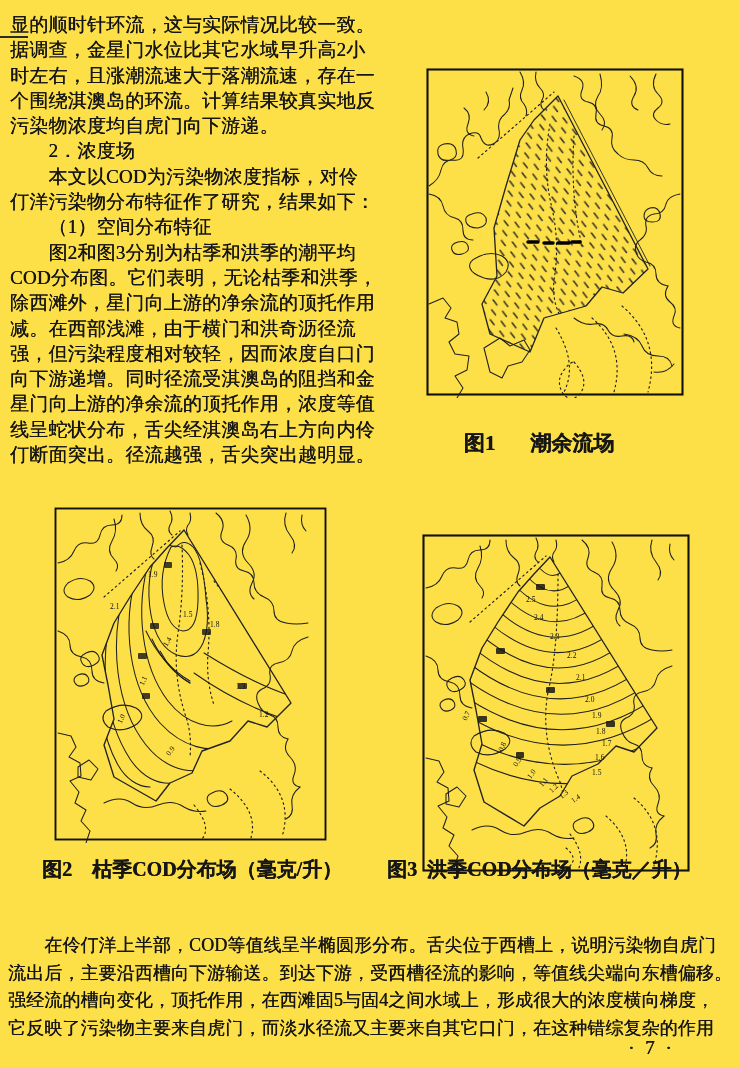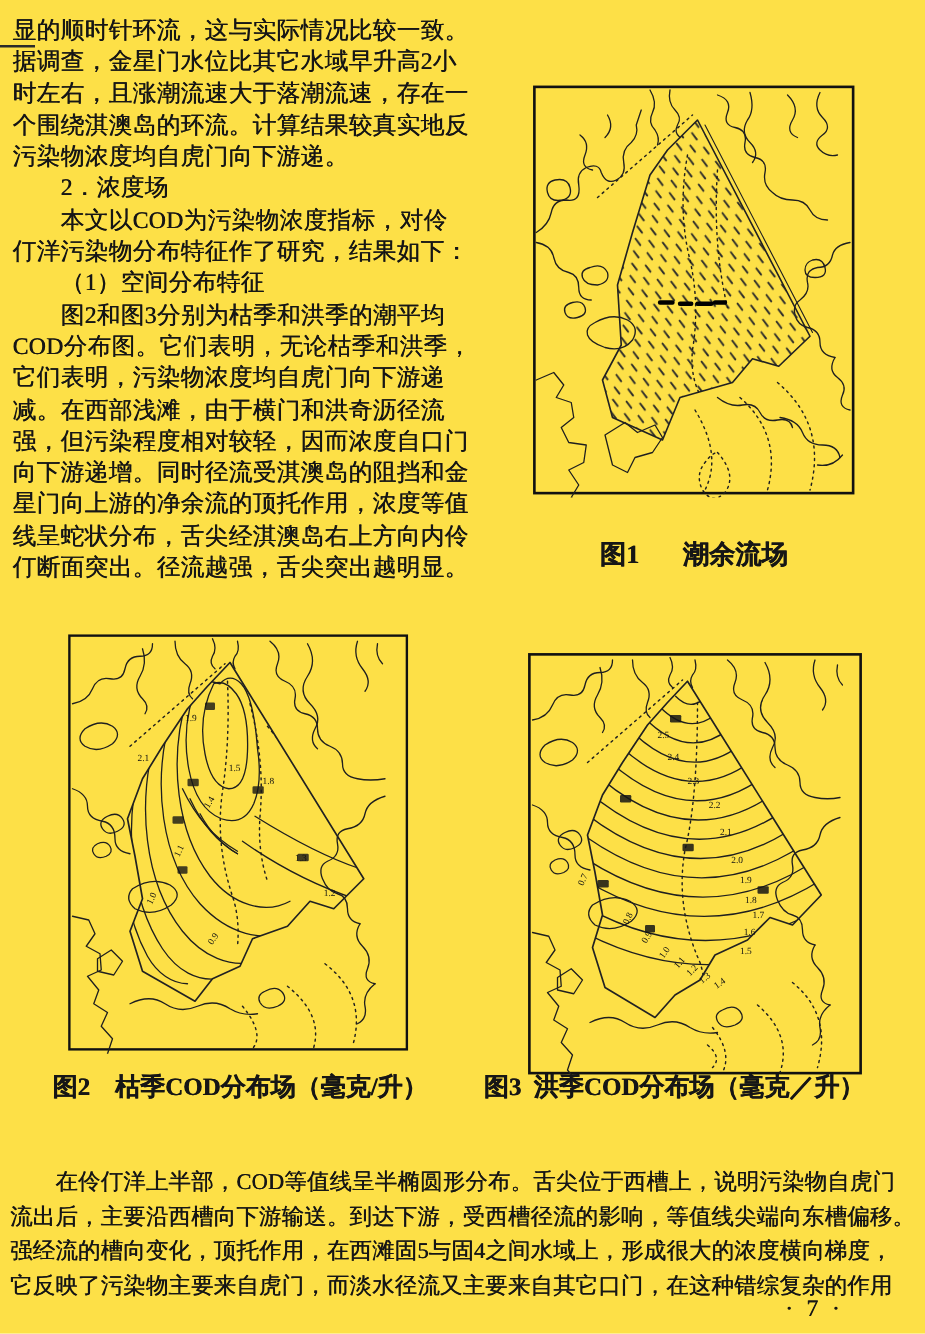--- a/index.html
+++ b/index.html
@@ -7,21 +7,21 @@
         font-family:"Liberation Serif","DejaVu Serif",serif;color:#161616;overflow:hidden}
   .tl{white-space:pre;text-shadow:0.35px 0 0 #161616}
   .leftcol{position:absolute;left:10px;top:12px;width:372px}
   .leftcol .tl{font-size:19px;line-height:25.3px;letter-spacing:0.2px}
   .bottomcol{position:absolute;left:8px;top:932px;width:728px}
   .bottomcol .tl{font-size:18px;line-height:27.6px;letter-spacing:0.1px}
   .fig{position:absolute}
   .fig svg{display:block;width:100%;height:100%}
   .cap{position:absolute;display:flex;align-items:baseline;font-weight:700;
        text-shadow:0.4px 0 0 #161616}
-  .cap1{left:424px;top:429px;width:262px;justify-content:center;gap:35px;font-size:21px}
+  .cap1{left:408px;top:429px;width:262px;justify-content:center;gap:35px;font-size:21px}
   .cap2{left:42px;top:856px;gap:20px;font-size:20px}
   .cap3{left:387px;top:856px;gap:10px;font-size:20px}
   .pageno{position:absolute;left:628px;top:1037px;font-size:19px;letter-spacing:3px;
           text-shadow:0.4px 0 0 #161616}
   .umark{position:absolute;left:0px;top:36px;width:28px;height:2px;background:#2a2a2a}
   
   svg path, svg polygon, svg polyline{fill:none;stroke:#1f1f1f;stroke-width:1.05;
       stroke-linecap:round;stroke-linejoin:round}
   svg .dot{stroke-dasharray:1.6 3.4;stroke-width:1.15}
   svg text{fill:#111;stroke:none;font-size:7.5px;font-family:"Liberation Serif","DejaVu Serif",serif}
@@ -38,21 +38,21 @@
     <div class="tl">据调查，金星门水位比其它水域早升高2小</div>
     <div class="tl">时左右，且涨潮流速大于落潮流速，存在一</div>
     <div class="tl">个围绕淇澳岛的环流。计算结果较真实地反</div>
     <div class="tl">污染物浓度均自虎门向下游递。</div>
     <div class="tl">　　2．浓度场</div>
     <div class="tl">　　本文以COD为污染物浓度指标，对伶</div>
     <div class="tl">仃洋污染物分布特征作了研究，结果如下：</div>
     <div class="tl">　　（1）空间分布特征</div>
     <div class="tl">　　图2和图3分别为枯季和洪季的潮平均</div>
     <div class="tl">COD分布图。它们表明，无论枯季和洪季，</div>
-    <div class="tl">它们表明，污染物浓度均自虎门向下游递</div>
+    <div class="tl">除西滩外，星门向上游的净余流的顶托作用</div>
     <div class="tl">减。在西部浅滩，由于横门和洪奇沥径流</div>
     <div class="tl">强，但污染程度相对较轻，因而浓度自口门</div>
     <div class="tl">向下游递增。同时径流受淇澳岛的阻挡和金</div>
     <div class="tl">星门向上游的净余流的顶托作用，浓度等值</div>
     <div class="tl">线呈蛇状分布，舌尖经淇澳岛右上方向内伶</div>
     <div class="tl">仃断面突出。径流越强，舌尖突出越明显。</div>
   </div>
 
   <div class="fig" style="left:424px;top:66px;width:262px;height:332px">
     <svg viewBox="0 0 262 332">
@@ -192,21 +192,21 @@
         <text x="65" y="218" transform="rotate(-65 68 215)">1.0</text>
         <text x="114" y="250" transform="rotate(-55 117 247)">0.9</text>
       </g>
     </svg>
   </div>
   <div class="cap cap2">
     <span>图2</span>
     <span>枯季COD分布场（毫克/升）</span>
   </div>
 
-  <div class="fig" style="left:420px;top:520px;width:272px;height:342px">
+  <div class="fig" style="left:420px;top:532px;width:272px;height:342px">
     <svg viewBox="0 0 272 342">
       <defs>
         <clipPath id="f3clip">
           <polygon points="130,25 237,196 214,220 196,214 178,232 152,244 140,264 120,276 104,294 64,270 54,238 62,212 56,178 50,148 62,116 78,90 98,60 114,42"></polygon>
         </clipPath>
       </defs>
       <rect x="3.5" y="3.5" width="265" height="335" style="fill:none;stroke:#111;stroke-width:2.1"></rect>
       <g>
         <path d="M6,56 q12,-2 16,-12 q4,-10 14,-8 q10,2 12,-8 q2,-10 12,-10 q10,0 10,-10"></path>
         <path d="M60,14 q4,12 -2,22 q-6,10 2,18 q6,6 2,12"></path>

